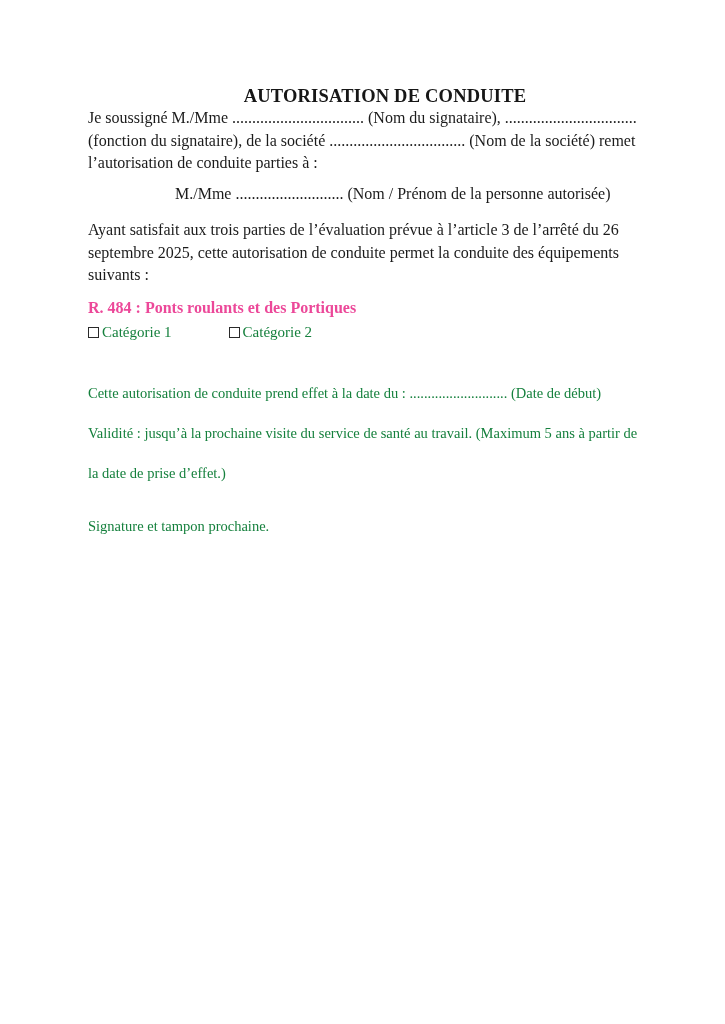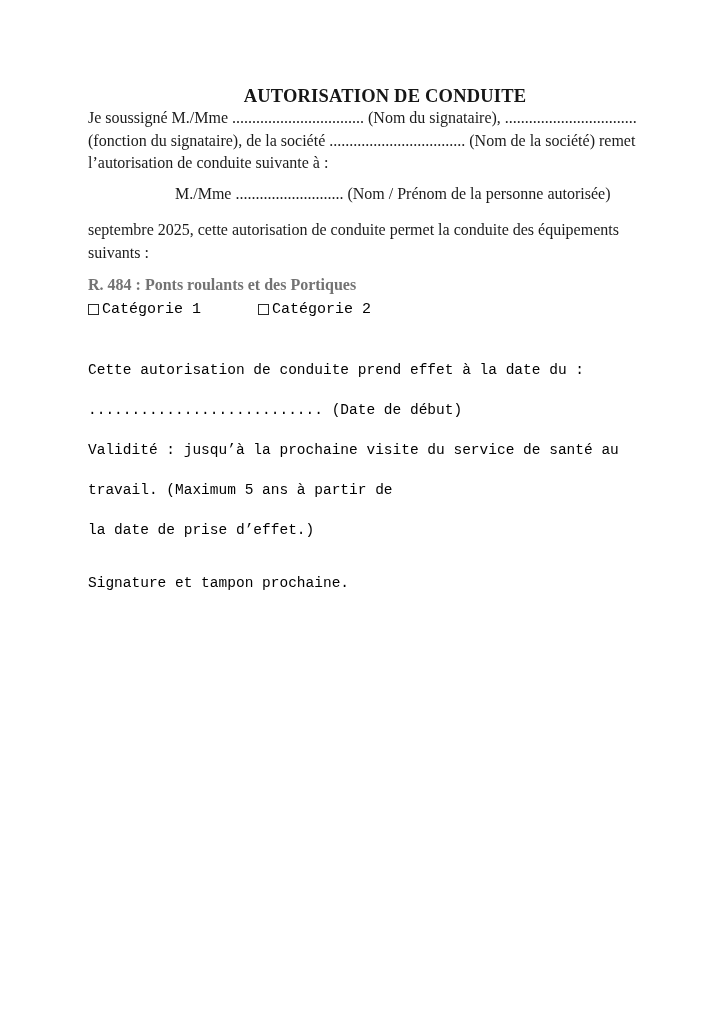--- a/index.html
+++ b/index.html
@@ -42,26 +42,26 @@
     padding-left: 87px;
   }
   .evaluation-par {
     margin-top: 14px;
   }
   .equipment-heading {
     margin-top: 12px;
     font-family: "Liberation Serif", "DejaVu Serif", serif;
     font-size: 16px;
     font-weight: 700;
-    color: #737373;
+    color: #ec4899;
   }
   
   .sans {
-    font-family: Liberation Mono, monospace;
-    color: #000000;
+    font-family: Liberation Serif, serif;
+    color: #15803d;
   }
   .categories-row {
     margin-top: 7px;
     font-size: 15px;
     display: flex;
     align-items: center;
   }
   .category-item {
     display: inline-flex;
     align-items: center;
@@ -90,26 +90,27 @@
 <body>
 
 <div class="page">
 
   <div class="doc-title">AUTORISATION DE CONDUITE</div>
 
 
   <div class="serif intro-par">
     <div>Je soussigné M./Mme ................................. (Nom du signataire), .................................</div>
     <div>(fonction du signataire), de la société .................................. (Nom de la société) remet</div>
-    <div>l’autorisation de conduite suivante à :</div>
+    <div>l’autorisation de conduite parties à :</div>
   </div>
 
   <div class="serif person-line">M./Mme ........................... (Nom / Prénom de la personne autorisée)</div>
 
   <div class="serif evaluation-par">
+    <div>Ayant satisfait aux trois parties de l’évaluation prévue à l’article 3 de l’arrêté du 26</div>
     <div>septembre 2025, cette autorisation de conduite permet la conduite des équipements</div>
     <div>suivants :</div>
   </div>
 
   <div class="equipment-heading">R. 484 : Ponts roulants et des Portiques</div>
 
   <div class="sans categories-row">
     <span class="category-item">
       <span class="checkbox"></span>
       <span>Catégorie 1</span>

